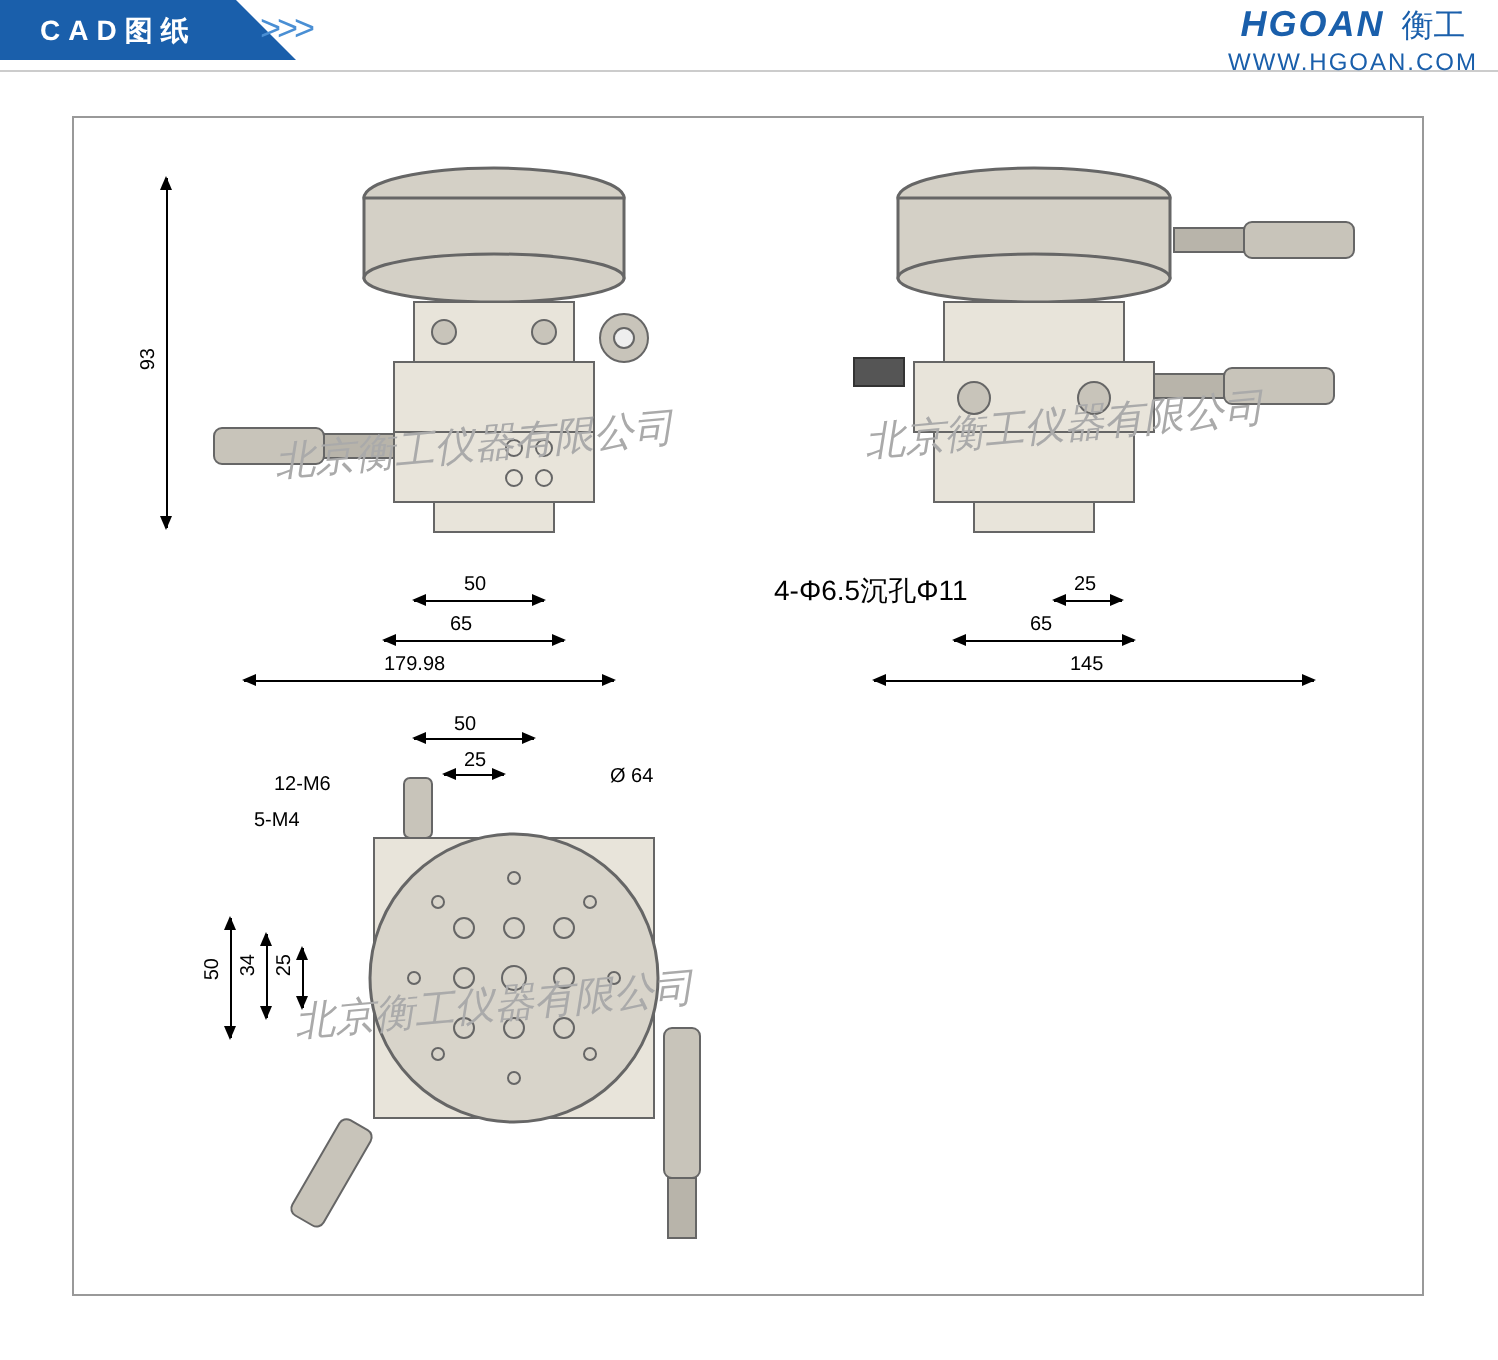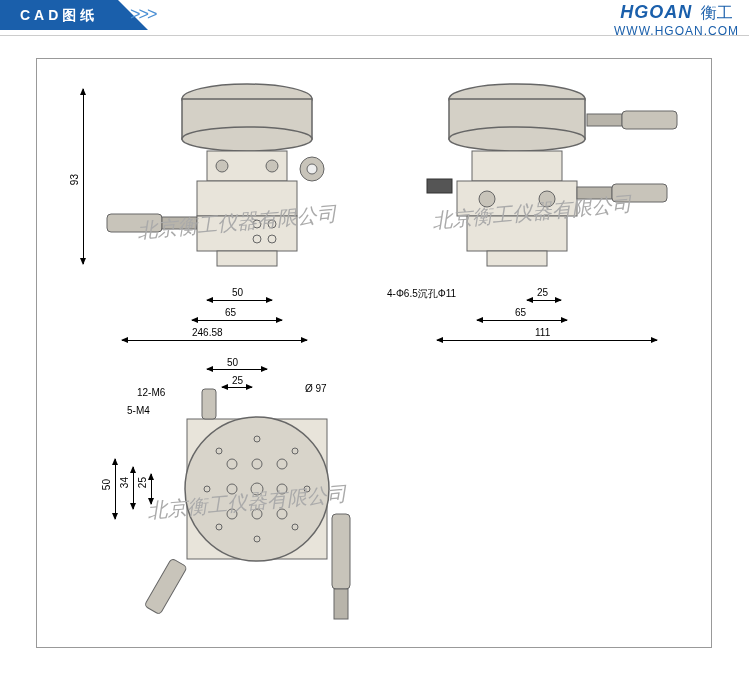--- a/index.html
+++ b/index.html
@@ -131,42 +131,42 @@
 
   <div class="dim-text v" style="left:32px;top:115px">93</div>
   <div class="dim-line v arrow-t arrow-b" style="left:46px;top:30px;height:175px"></div>
 
   <div class="dim-text" style="left:195px;top:228px">50</div>
   <div class="dim-line h arrow-l arrow-r" style="left:170px;top:241px;width:65px"></div>
 
   <div class="dim-text" style="left:188px;top:248px">65</div>
   <div class="dim-line h arrow-l arrow-r" style="left:155px;top:261px;width:90px"></div>
 
-  <div class="dim-text" style="left:155px;top:268px">246.58</div>
+  <div class="dim-text" style="left:155px;top:268px">179.98</div>
   <div class="dim-line h arrow-l arrow-r" style="left:85px;top:281px;width:185px"></div>
 
-  <div class="dim-text" style="left:350px;top:228px;font-size:10px">4-Φ6.5沉孔Φ11</div>
+  <div class="dim-text" style="left:350px;top:228px;font-size:14px">4-Φ6.5沉孔Φ11</div>
   <div class="dim-text" style="left:500px;top:228px">25</div>
   <div class="dim-line h arrow-l arrow-r" style="left:490px;top:241px;width:34px"></div>
 
   <div class="dim-text" style="left:478px;top:248px">65</div>
   <div class="dim-line h arrow-l arrow-r" style="left:440px;top:261px;width:90px"></div>
 
-  <div class="dim-text" style="left:498px;top:268px">111</div>
+  <div class="dim-text" style="left:498px;top:268px">145</div>
   <div class="dim-line h arrow-l arrow-r" style="left:400px;top:281px;width:220px"></div>
 
   <div class="dim-text" style="left:190px;top:298px">50</div>
   <div class="dim-line h arrow-l arrow-r" style="left:170px;top:310px;width:60px"></div>
 
   <div class="dim-text" style="left:195px;top:316px">25</div>
   <div class="dim-line h arrow-l arrow-r" style="left:185px;top:328px;width:30px"></div>
 
   <div class="dim-text" style="left:100px;top:328px">12-M6</div>
   <div class="dim-text" style="left:90px;top:346px">5-M4</div>
-  <div class="dim-text" style="left:268px;top:324px">Ø 97</div>
+  <div class="dim-text" style="left:268px;top:324px">Ø 64</div>
 
   <div class="dim-text v" style="left:64px;top:420px">50</div>
   <div class="dim-line v arrow-t arrow-b" style="left:78px;top:400px;height:60px"></div>
 
   <div class="dim-text v" style="left:82px;top:418px">34</div>
   <div class="dim-line v arrow-t arrow-b" style="left:96px;top:408px;height:42px"></div>
 
   <div class="dim-text v" style="left:100px;top:418px">25</div>
   <div class="dim-line v arrow-t arrow-b" style="left:114px;top:415px;height:30px"></div>
 

